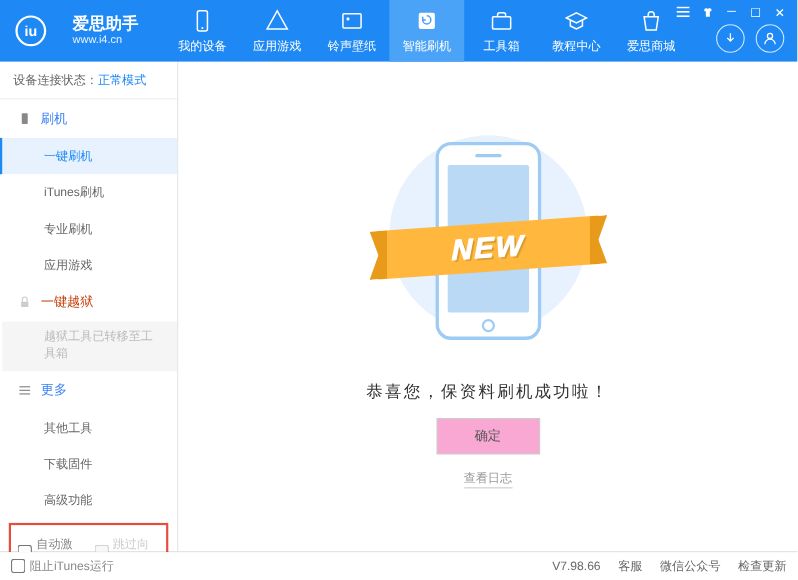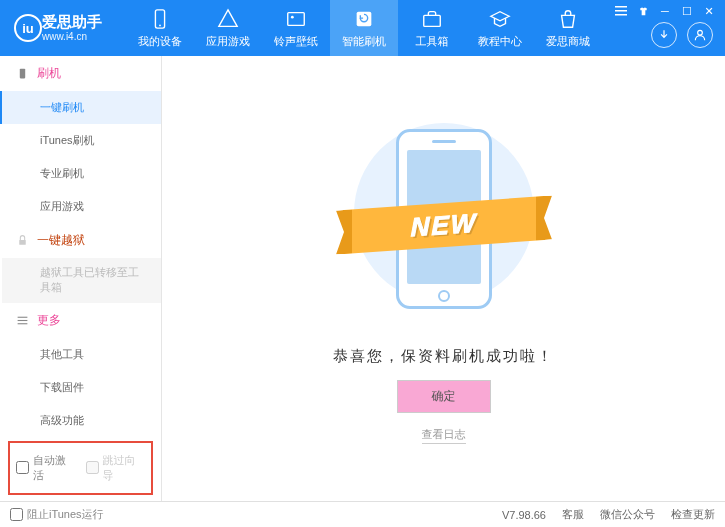--- a/index.html
+++ b/index.html
@@ -1,19 +1,19 @@
 <!DOCTYPE html>
 <html><head>
 <meta charset="utf-8">
 <style>
 * { margin: 0; padding: 0; box-sizing: border-box; }
 body { font-family: "Microsoft YaHei", Arial, sans-serif; font-size: 12px; background: #fff; width: 725px; height: 527px; overflow: hidden; }
 
 .header { background: #1e88f5; height: 56px; display: flex; align-items: center; color: #fff; position: relative; }
-.logo-area { display: flex; align-items: center; padding: 0 14px; gap: 0; }
+.logo-area { display: flex; align-items: center; padding: 0 14px; gap: 24px; }
 .logo-circle { width: 28px; height: 28px; border: 2px solid #fff; border-radius: 50%; display: flex; align-items: center; justify-content: center; font-weight: bold; font-size: 13px; }
 .logo-text { display: flex; flex-direction: column; line-height: 1.1; }
 .logo-title { font-size: 15px; font-weight: bold; }
 .logo-url { font-size: 10px; opacity: 0.9; }
 
 .nav { display: flex; height: 100%; margin-left: 10px; font-family: Liberation Serif, serif; }
 .nav-item { width: 68px; display: flex; flex-direction: column; align-items: center; justify-content: center; gap: 4px; cursor: pointer; font-size: 11px; }
 .nav-item.active { background: #4ba3f7; }
 .nav-icon { width: 22px; height: 22px; fill: #fff; }
 
@@ -24,21 +24,21 @@
 .circle-btn { width: 26px; height: 26px; border: 1.5px solid rgba(255,255,255,0.8); border-radius: 50%; display: flex; align-items: center; justify-content: center; cursor: pointer; }
 .circle-btn svg { width: 14px; height: 14px; fill: none; stroke: #fff; stroke-width: 2; }
 
 .body { display: flex; height: calc(100% - 56px - 26px); }
 
 .sidebar { width: 162px; border-right: 1px solid #e5e5e5; display: flex; flex-direction: column; overflow-y: auto; }
 .status-bar { padding: 9px 12px; font-size: 11px; color: #666; border-bottom: 1px solid #eee; }
 .status-mode { color: #1e88f5; }
 
 .side-section { border-left: 2px solid transparent; }
-.side-header { padding: 9px 14px; display: flex; align-items: center; gap: 8px; color: #ec4899; font-size: 12px; cursor: pointer; }
+.side-header { padding: 9px 14px; display: flex; align-items: center; gap: 8px; color: #3b82f6; font-size: 12px; cursor: pointer; }
 .side-header svg { width: 13px; height: 13px; fill: #888; }
 .side-items { }
 .side-item { padding: 9px 14px 9px 38px; font-size: 11px; color: #666; cursor: pointer; }
 .side-item.active { background: #e8f2fe; color: #1e88f5; border-left: 2px solid #1e88f5; margin-left: -2px; }
 .side-item.disabled { color: #bbb; background: #f5f5f5; padding: 7px 14px 7px 38px; line-height: 1.4; }
 .side-header.disabled { color: #c2410c; }
 .side-header.disabled svg { fill: #ccc; }
 
 .checkbox-row { margin: 4px 8px; padding: 10px 6px; border: 2px solid #e74c3c; display: flex; gap: 10px; align-items: center; }
 .chk { display: flex; align-items: center; gap: 4px; font-size: 11px; color: #888; }
@@ -155,20 +155,23 @@
         <svg viewBox="0 0 24 24">
           <circle cx="12" cy="8" r="4"></circle>
           <path d="M4 21 a8 8 0 0 1 16 0"></path>
         </svg>
       </div>
   </div>
 </div>
 
 <div class="body">
   <div class="sidebar">
+    <div class="status-bar">
+      <span>设备连接状态：</span><span class="status-mode">正常模式</span>
+    </div>
 
     <div class="side-section">
       <div class="side-header">
         <svg viewBox="0 0 24 24">
             <rect x="7" y="3" width="10" height="18" rx="1.5"></rect>
           </svg>
         <span>刷机</span>
       </div>
       <div class="side-items">
         <div class="side-item active">一键刷机</div>

